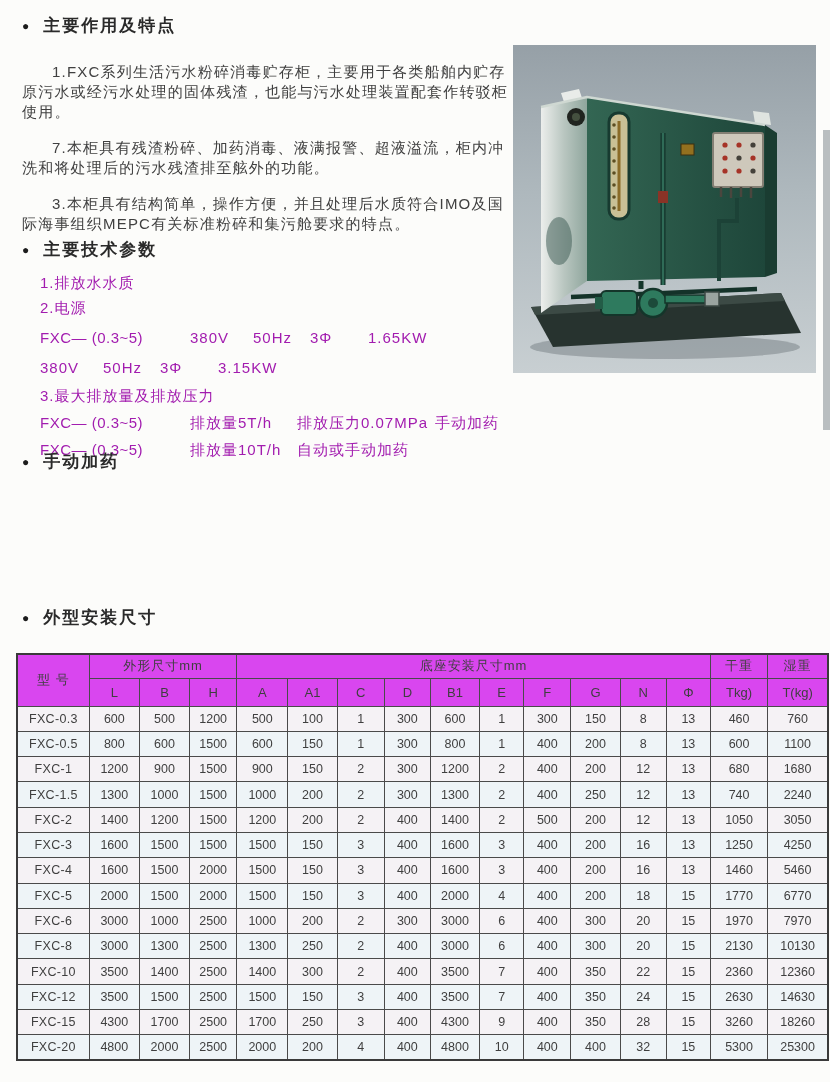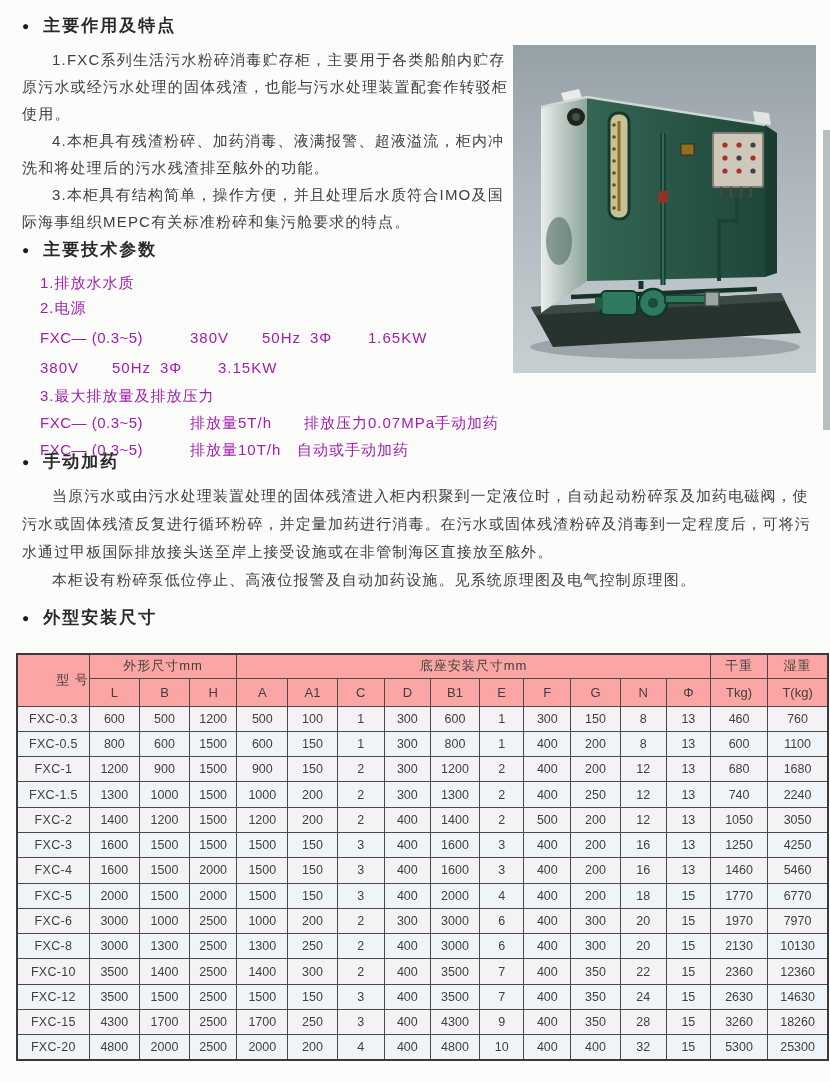--- a/index.html
+++ b/index.html
@@ -12,83 +12,83 @@
   }
   .sec-head {
     position:absolute; display:flex; align-items:center;
     font-size:17px; font-weight:bold; color:#2a2a2a; letter-spacing:2px;
   }
   .sec-head .bullet { font-size:12px; margin-right:14px; letter-spacing:0; color:#1c1c1c; }
 
   
   .features-body { position:absolute; left:22px; top:46px; width:486px; }
   .features-body p {
-    font-size:15px; line-height:27px; letter-spacing:1.2px;
-    text-indent:2em; color:#404040;
+    font-size:15px; line-height:20px; letter-spacing:1.2px;
+    text-indent:2em; color:#404040;margin-top:16px;
   }
 
   
   .photo { position:absolute; left:513px; top:45px; width:303px; height:328px; }
   .photo svg { display:block; }
 
   
   .params-body { position:absolute; left:40px; top:270px; width:470px; font-size:15px; color:#a21caf; letter-spacing:1px; }
   .p-line { line-height:25px; display:flex; }
   .p-line .lbl { width:138px; }
   .p-row { display:flex; line-height:25px; margin-top:2px; }
   .p-row .c-model { width:150px; letter-spacing:.5px; }
   .p-row .c-volt { width:63px; }
-  .p-row .c-freq { width:57px;text-align:center; }
+  .p-row .c-freq { width:57px; }
   .p-row .c-phase { width:58px; }
   .p-row.power { margin-top:5px; }
   .p-row .c-rate { width:107px; }
-  .p-row .c-press { width:138px;text-align:right; }
+  .p-row .c-press { width:138px; }
 
   
   .principle-body { position:absolute; left:22px; top:482px; width:794px; }
   .principle-body p {
     font-size:15px; line-height:28px; letter-spacing:1.1px;
     text-indent:2em; color:#404040;
   }
 
   
   .dims-table {
     position:absolute; left:16px; top:653px; width:813px;
     border-collapse:collapse; table-layout:fixed;
     font-size:12.5px; color:#3f3f3f;
     border:2px solid #3a3a3a;
   }
   .dims-table th, .dims-table td {
     border:1px solid #4a4a4a; text-align:center; vertical-align:middle;
     overflow:hidden; white-space:nowrap;
   }
-  .dims-table thead th { background:#fca5a5; font-weight:normal; }
+  .dims-table thead th { background:#d946ef; font-weight:normal; }
   .dims-table thead tr:nth-child(1) th { height:24px; font-size:13px; letter-spacing:1px; }
   .dims-table thead tr:nth-child(2) th { height:28px; font-size:13px; }
-  .dims-table thead th.model-h { font-size:13.5px; letter-spacing:4px;text-align:right; }
+  .dims-table thead th.model-h { font-size:13.5px; letter-spacing:4px; }
   .dims-table tbody td { height:25.3px; background:#f4f6f7; }
   .dims-table tbody tr:nth-child(odd) td { background:#f5f2f5; }
   .dims-table tbody tr:nth-child(even) td { background:#eef4f7; }
   .dims-table tbody td.model-col { background:#e9edea; letter-spacing:.3px; }
 
   
   .scan-edge { position:absolute; right:0; top:130px; width:7px; height:300px; background:#b9bec0; }
 </style>
 </head>
 <body>
 
 <div class="sheet">
 
   <div class="sec-head" style="left:22px; top:14px;">
     <span class="bullet">●</span>
     <span>主要作用及特点</span>
   </div>
   <div class="features-body">
     <p>1.FXC系列生活污水粉碎消毒贮存柜，主要用于各类船舶内贮存原污水或经污水处理的固体残渣，也能与污水处理装置配套作转驳柜使用。</p>
-    <p>4.本柜具有残渣粉碎、加药消毒、液满报警、超液溢流，柜内冲洗和将处理后的污水残渣排至舷外的功能。</p>
+    <p>7.本柜具有残渣粉碎、加药消毒、液满报警、超液溢流，柜内冲洗和将处理后的污水残渣排至舷外的功能。</p>
     <p>3.本柜具有结构简单，操作方便，并且处理后水质符合IMO及国际海事组织MEPC有关标准粉碎和集污舱要求的特点。</p>
   </div>
 
   <div class="photo">
     <svg width="303" height="328" viewBox="0 0 303 328">
       <defs>
         <linearGradient id="bgGrad" x1="0" y1="0" x2="0" y2="1">
           <stop offset="0" stop-color="#96a0a7"></stop>
           <stop offset="0.45" stop-color="#aeb8bd"></stop>
           <stop offset="1" stop-color="#c8cfd2"></stop>
@@ -214,24 +214,20 @@
     <div class="p-row">
       <span class="c-model">FXC— (0.3~5)</span>
       <span class="c-rate">排放量10T/h</span>
       <span>自动或手动加药</span>
     </div>
   </div>
 
   <div class="sec-head" style="left:22px; top:450px;">
     <span class="bullet">●</span>
     <span>手动加药</span>
-  </div>
-  <div class="principle-body">
-    <p>当原污水或由污水处理装置处理的固体残渣进入柜内积聚到一定液位时，自动起动粉碎泵及加药电磁阀，使污水或固体残渣反复进行循环粉碎，并定量加药进行消毒。在污水或固体残渣粉碎及消毒到一定程度后，可将污水通过甲板国际排放接头送至岸上接受设施或在非管制海区直接放至舷外。</p>
-    <p>本柜设有粉碎泵低位停止、高液位报警及自动加药设施。见系统原理图及电气控制原理图。</p>
   </div>
 
   <div class="sec-head" style="left:22px; top:606px;">
     <span class="bullet">●</span>
     <span>外型安装尺寸</span>
   </div>
 
   <table class="dims-table">
     <colgroup>
       <col style="width:72px">

